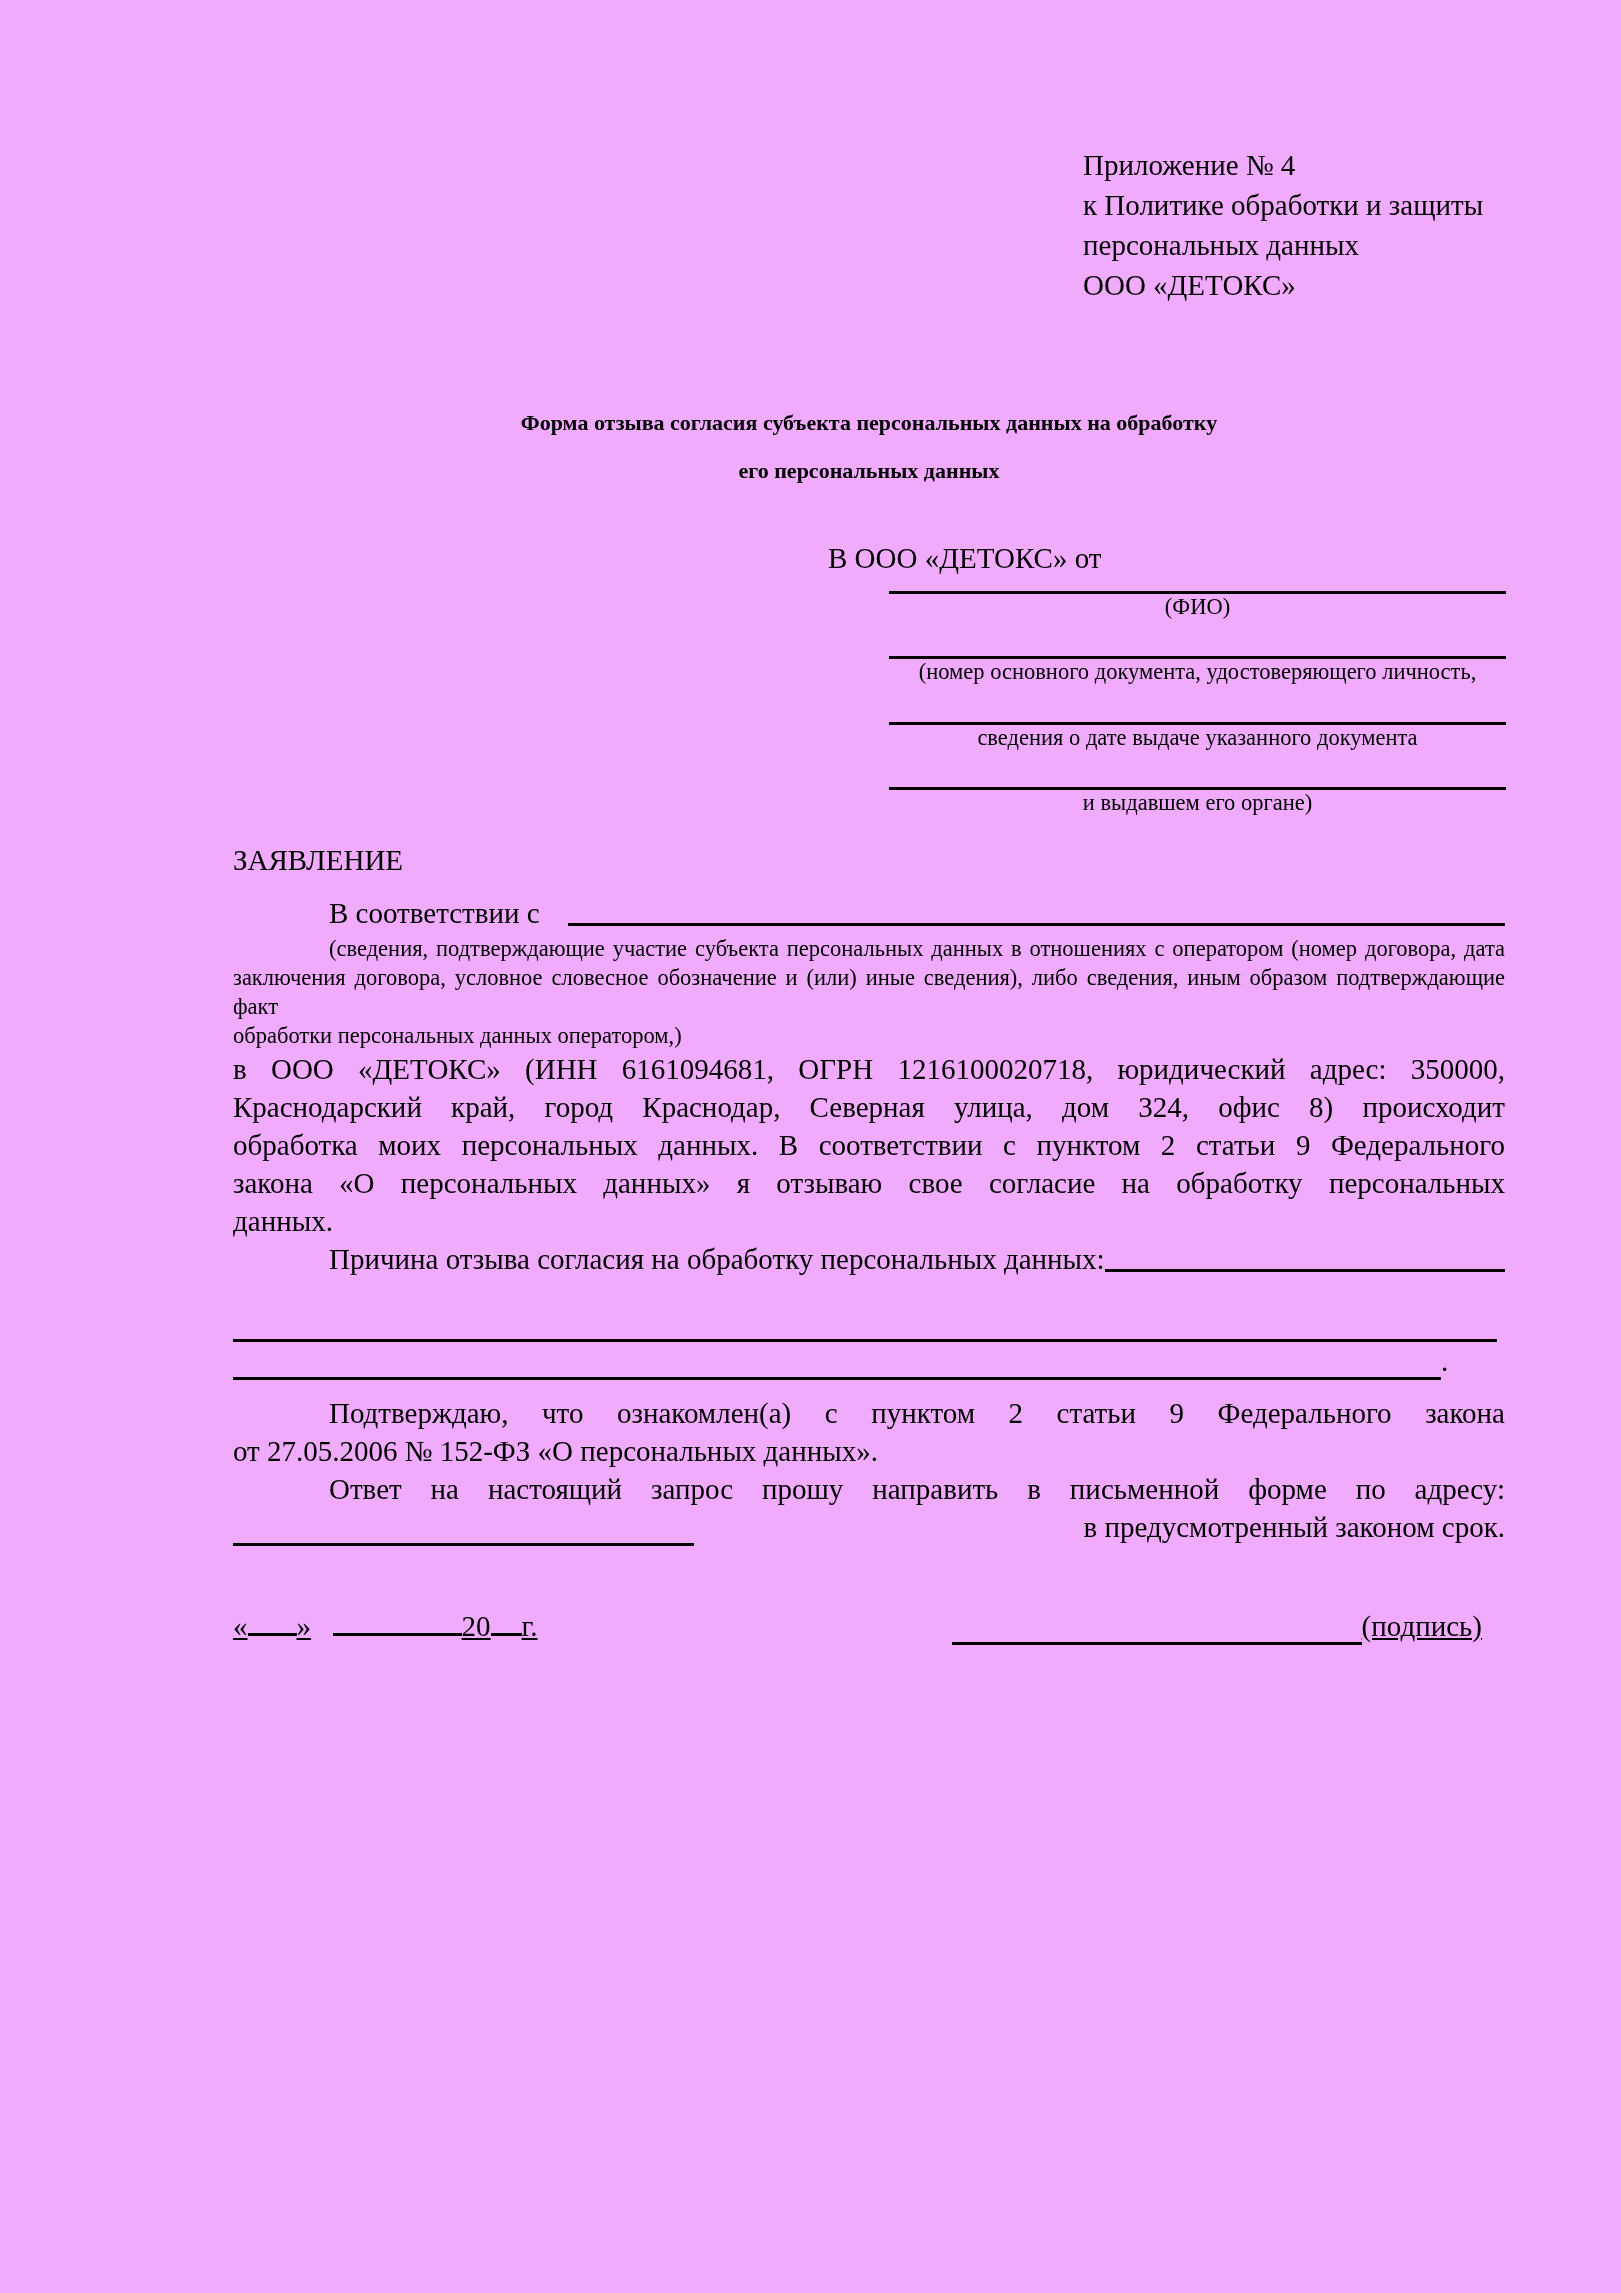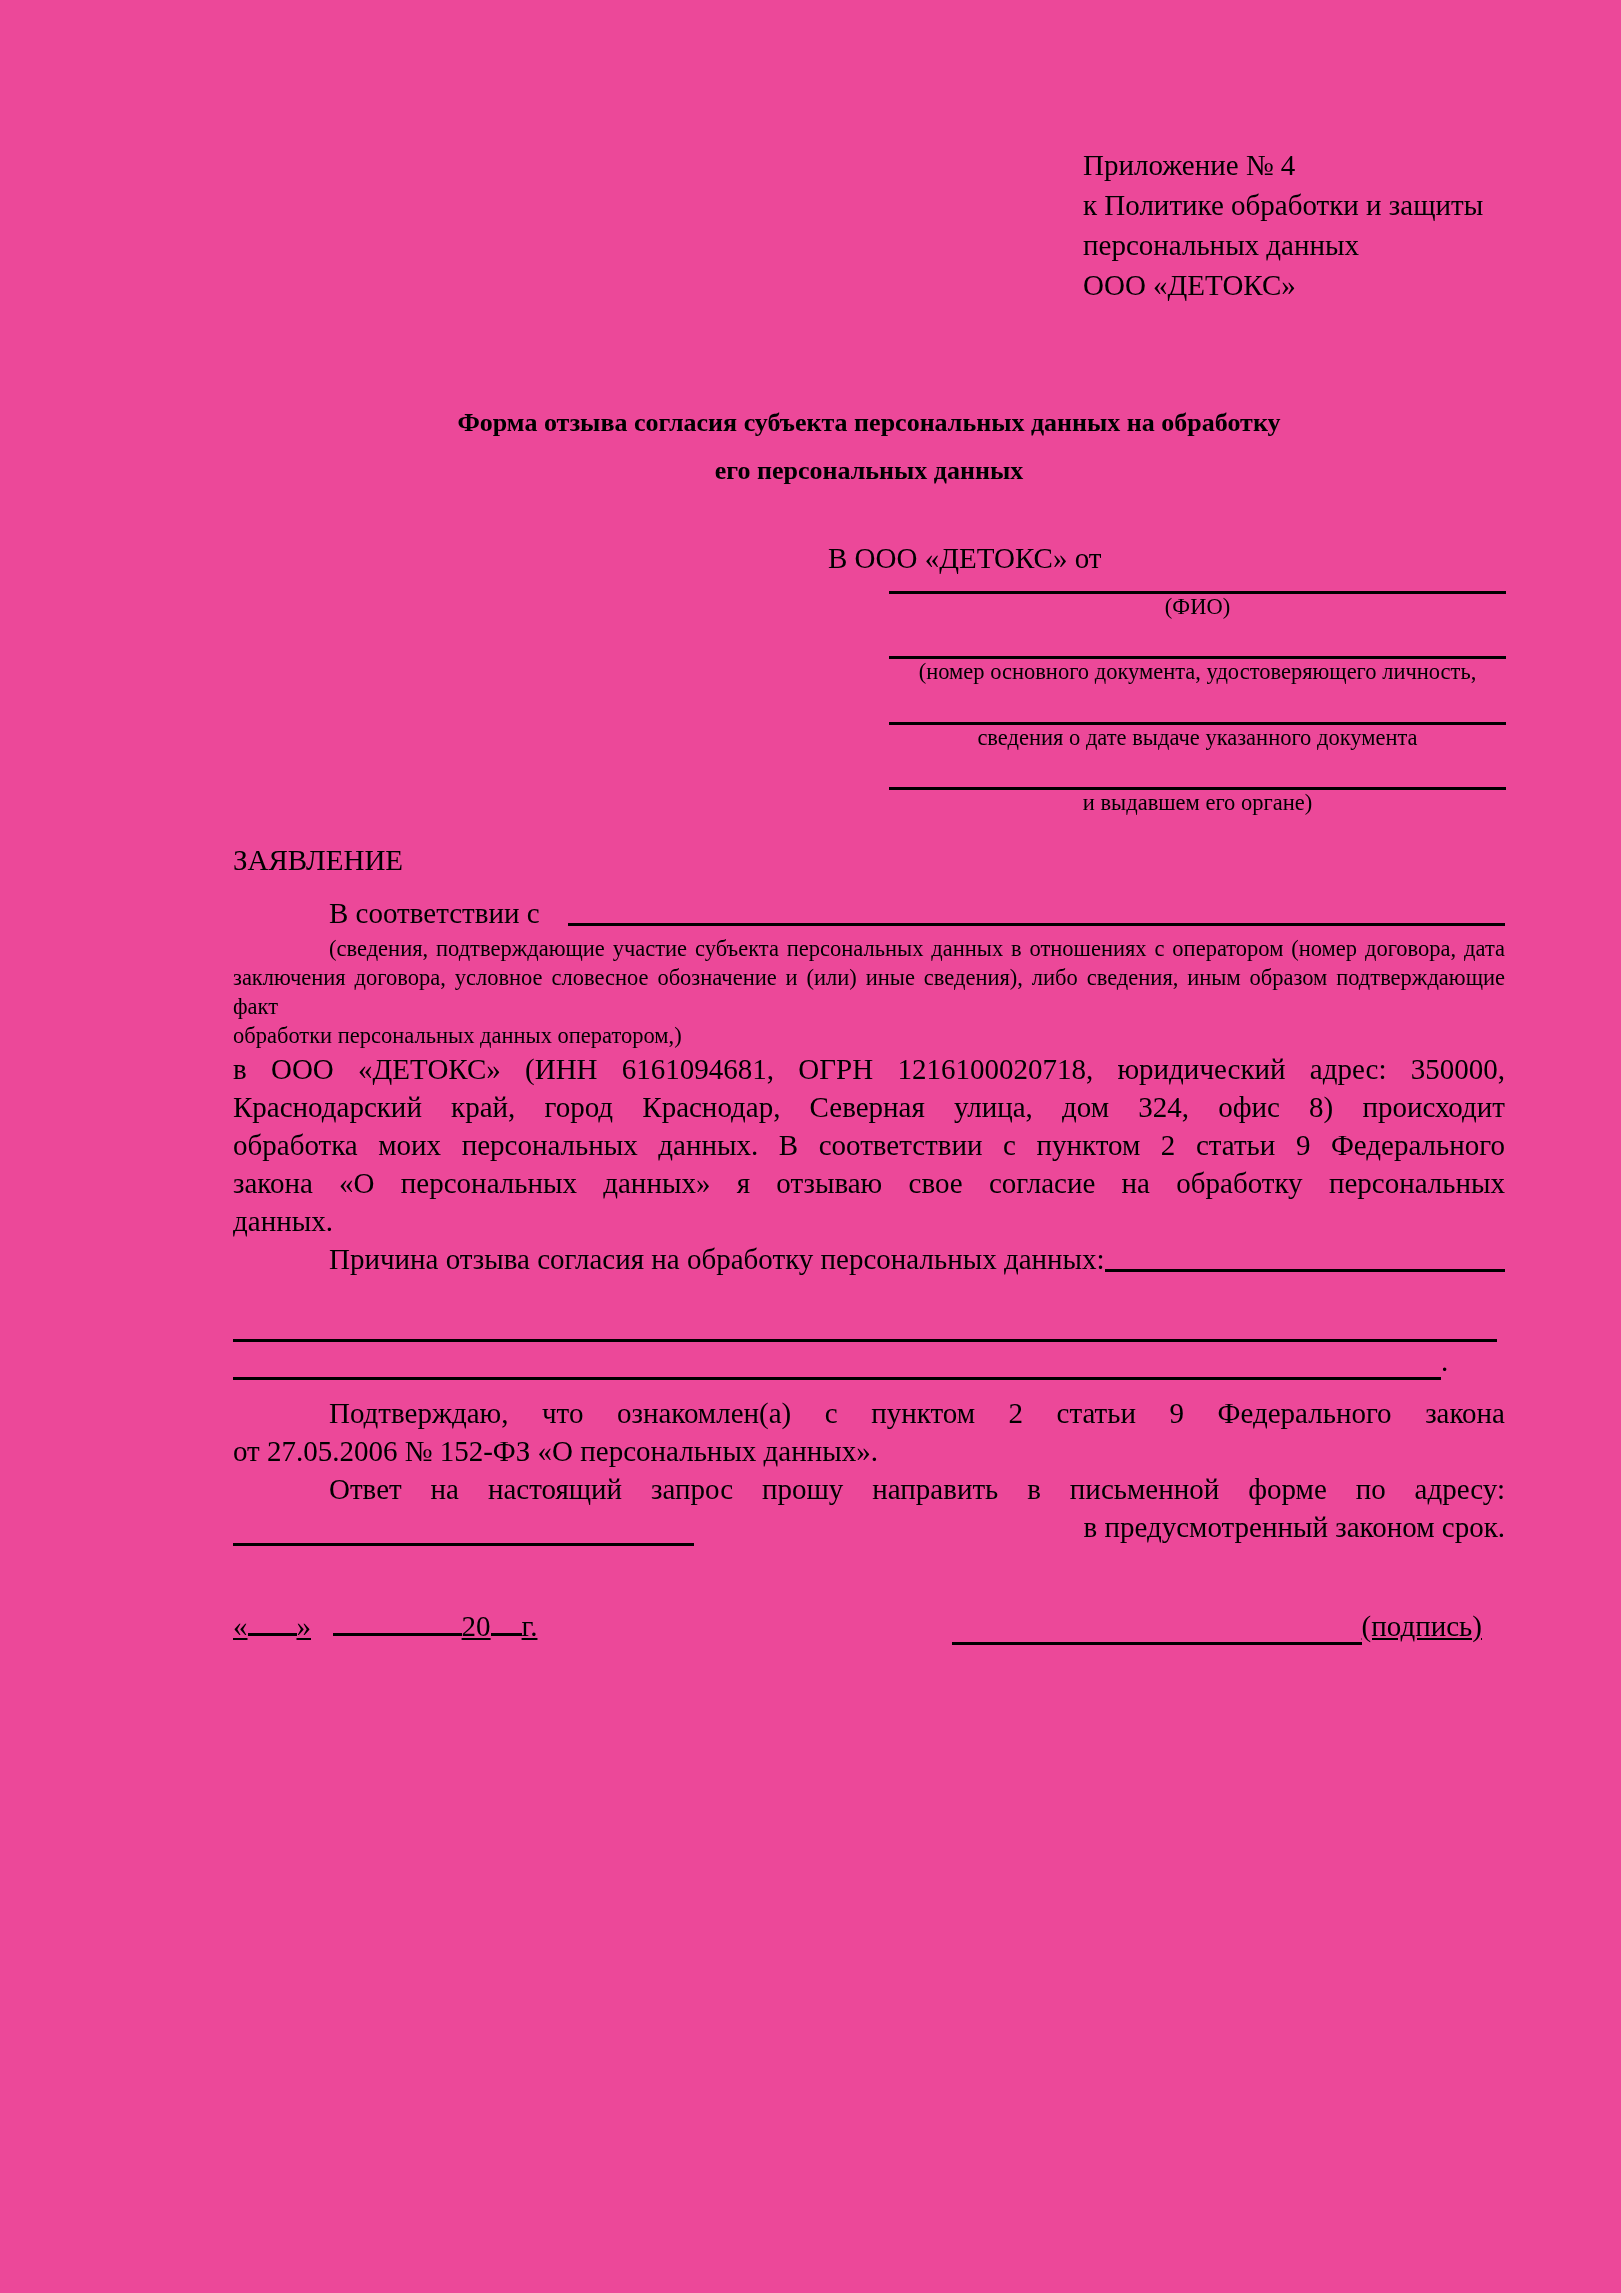--- a/index.html
+++ b/index.html
@@ -1,37 +1,37 @@
 <!DOCTYPE html>
 <html><head>
 <meta charset="utf-8">
 <style>
   html, body { margin: 0; padding: 0; background: #ffffff; }
   .page {
     position: relative;
     width: 1621px;
     height: 2294px;
-    background: #ec4899;
+    background: #f0abfc;
     color: #000000;
     font-family: "Liberation Serif", "DejaVu Serif", serif;
     font-size: 29px;
     box-sizing: border-box;
     overflow: hidden;
   }
   
   .header-block {
     margin: 145px 88px 0 1083px;
     line-height: 40px;
   }
   
   .doc-title {
     margin: 94px 116px 0 233px;
     text-align: center;
     font-weight: bold;
-    font-size: 26px;
+    font-size: 22px;
     line-height: 48px;
   }
   .doc-title .tline { display: block; }
   
   .to-line { margin: 45px 0 0 828px; line-height: 37px; }
   .blank-row { margin-left: 889px; width: 617px; }
   .bline { border-bottom: 3.9px solid #000; }
   .bline.first { height: 13.7px; }
   .bline.next { height: 36px; }
   .bcap { font-size: 22.5px; line-height: 26.5px; text-align: center; }

